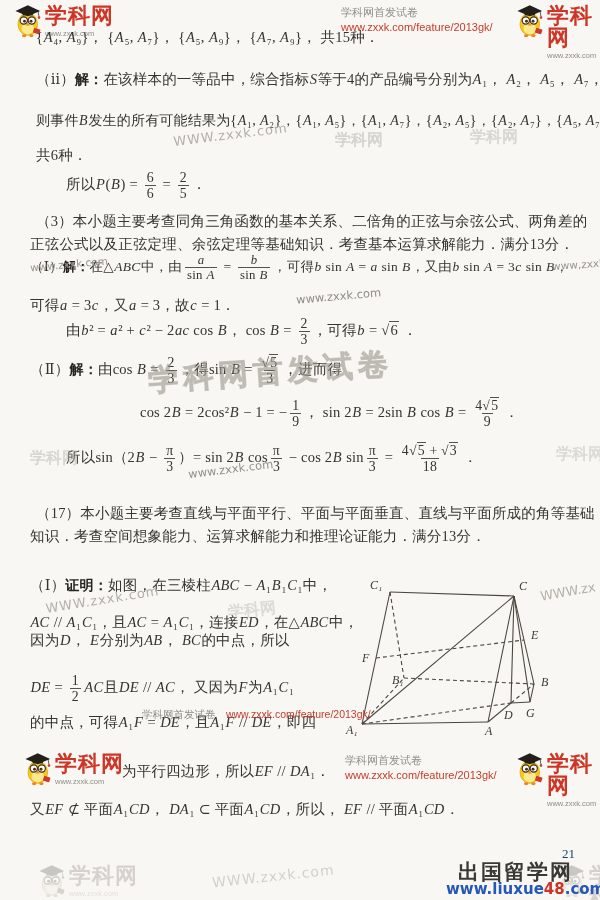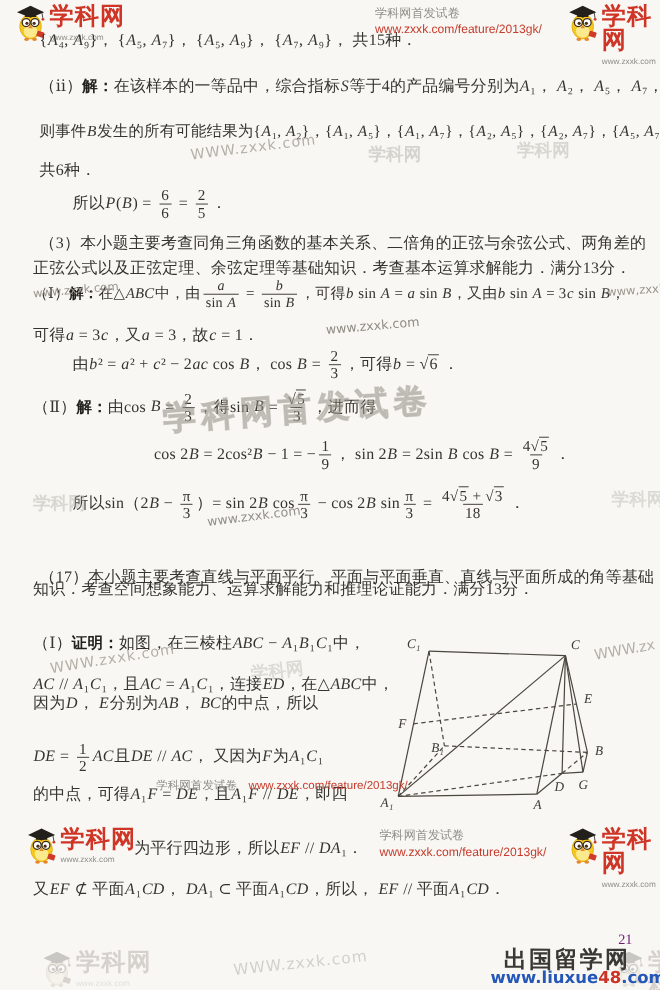--- a/index.html
+++ b/index.html
@@ -31,21 +31,21 @@
   
   .wm{position:absolute;color:#b3b0a8;font-family:"DejaVu Sans",sans-serif;white-space:nowrap}
   .wm-big{font-size:30px;font-weight:bold;letter-spacing:5px;color:rgba(152,149,140,.30);
           -webkit-text-stroke:1px rgba(152,149,140,.45);font-family:"DejaVu Sans",sans-serif}
   
   .figure{position:absolute;left:338px;top:572px;width:258px;height:165px}
   .figure text{font-size:12px;font-style:italic;fill:#3c3a34;font-family:"Liberation Serif",serif}
   .figure .e{stroke:#4a473f;stroke-width:1.1;fill:none}
   .figure .d{stroke-dasharray:4 3}
   
-  .pageno{position:absolute;font-size:13px;color:#701a75;font-family:"Liberation Serif",serif}
+  .pageno{position:absolute;font-size:13px;color:#0c4a6e;font-family:"Liberation Serif",serif}
   .site-name{position:absolute;font-size:21px;font-weight:bold;color:#3b3935;letter-spacing:2px;
              font-family:"DejaVu Sans","Liberation Sans",sans-serif}
   .site-url{position:absolute;font-size:15px;font-weight:bold;color:#2457b8;
             font-family:"DejaVu Sans","Liberation Sans",sans-serif}
   .site-url .red{color:#cc3226}
 </style>
 </head>
 <body>
 
 <svg width="0" height="0" style="position:absolute" aria-hidden="true">
@@ -137,21 +137,21 @@
       <span class="num">π</span>
       <span class="den">3</span>
     </span> − cos 2<i>B</i> sin<span class="frac">
       <span class="num">π</span>
       <span class="den">3</span>
     </span> = <span class="frac">
       <span class="num">4<span class="sq">√<span class="rad">5</span></span> + <span class="sq">√<span class="rad">3</span></span></span>
       <span class="den">18</span>
     </span>．</div>
 
-<div class="ln" style="left:36px;top:516px">（17）本小题主要考查直线与平面平行、平面与平面垂直、直线与平面所成的角等基础</div>
+<div class="ln" style="left:36px;top:504px">（17）本小题主要考查直线与平面平行、平面与平面垂直、直线与平面所成的角等基础</div>
 <div class="ln" style="left:30px;top:527px">知识．考查空间想象能力、运算求解能力和推理论证能力．满分13分．</div>
 <div class="ln" style="left:30px;top:576px">（Ⅰ）<b>证明：</b>如图，在三棱柱<i>ABC</i> − <i>A</i>₁<i>B</i>₁<i>C</i>₁中，</div>
 <div class="ln" style="left:30px;top:613px"><i>AC</i> // <i>A</i>₁<i>C</i>₁，且<i>AC</i> = <i>A</i>₁<i>C</i>₁，连接<i>ED</i>，在△<i>ABC</i>中，</div>
 <div class="ln" style="left:30px;top:631px">因为<i>D</i>， <i>E</i>分别为<i>AB</i>， <i>BC</i>的中点，所以</div>
 <div class="ln" style="left:30px;top:673px"><i>DE</i> = <span class="frac">
       <span class="num">1</span>
       <span class="den">2</span>
     </span><i>AC</i>且<i>DE</i> // <i>AC</i>， 又因为<i>F</i>为<i>A</i>₁<i>C</i>₁</div>
 <div class="ln" style="left:30px;top:713px">的中点，可得<i>A</i>₁<i>F</i> = <i>DE</i>，且<i>A</i>₁<i>F</i> // <i>DE</i>，即四</div>
 <div class="ln" style="left:122px;top:762px">为平行四边形，所以<i>EF</i> // <i>DA</i>₁．</div>

